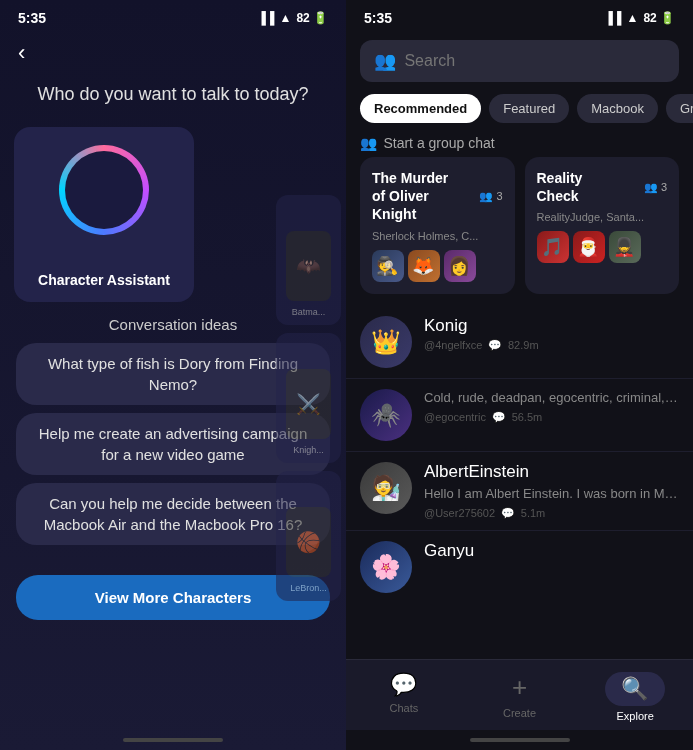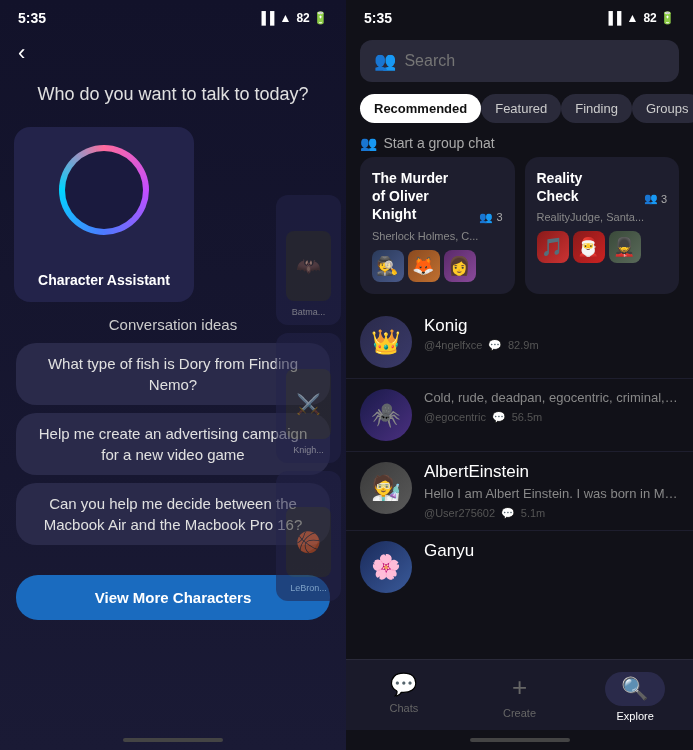--- a/index.html
+++ b/index.html
@@ -203,21 +203,21 @@
       border: none;
       outline: none;
       color: #aaa;
       font-size: 16px;
       flex: 1;
     }
 
     
     .tabs-row {
       display: flex;
-      gap: 0;
+      gap: 8px;
       padding: 4px 14px;
       overflow-x: auto;
       scrollbar-width: none;
     }
 
     .tabs-row::-webkit-scrollbar { display: none; }
 
     .tab-btn {
       background: #2a2a3a;
       border: none;
@@ -257,21 +257,21 @@
       background: #1e1e2e;
       border-radius: 14px;
       padding: 12px;
       flex: 1;
       min-width: 0;
     }
 
     .group-card-header {
       display: flex;
       justify-content: space-between;
-      align-items: flex-end;
+      align-items: center;
       margin-bottom: 6px;
       gap: 29px;
     }
 
     .group-card-title {
       color: #fff;
       font-size: 14px;
       font-weight: 700;
       line-height: 1.3;
     }
@@ -536,21 +536,21 @@
   </div>
 
   <div class="search-bar">
     <span style="color:#888; font-size:18px;">👥</span>
     <input type="text" placeholder="Search" style="">
   </div>
 
   <div class="tabs-row">
     <button class="tab-btn active">Recommended</button>
     <button class="tab-btn">Featured</button>
-    <button class="tab-btn">Finding</button>
+    <button class="tab-btn">Macbook</button>
     <button class="tab-btn">Groups</button>
   </div>
 
   <div class="section-label">
     <span>👥</span>
     <span>Start a group chat</span>
   </div>
 
   <div class="group-cards-row">
 

